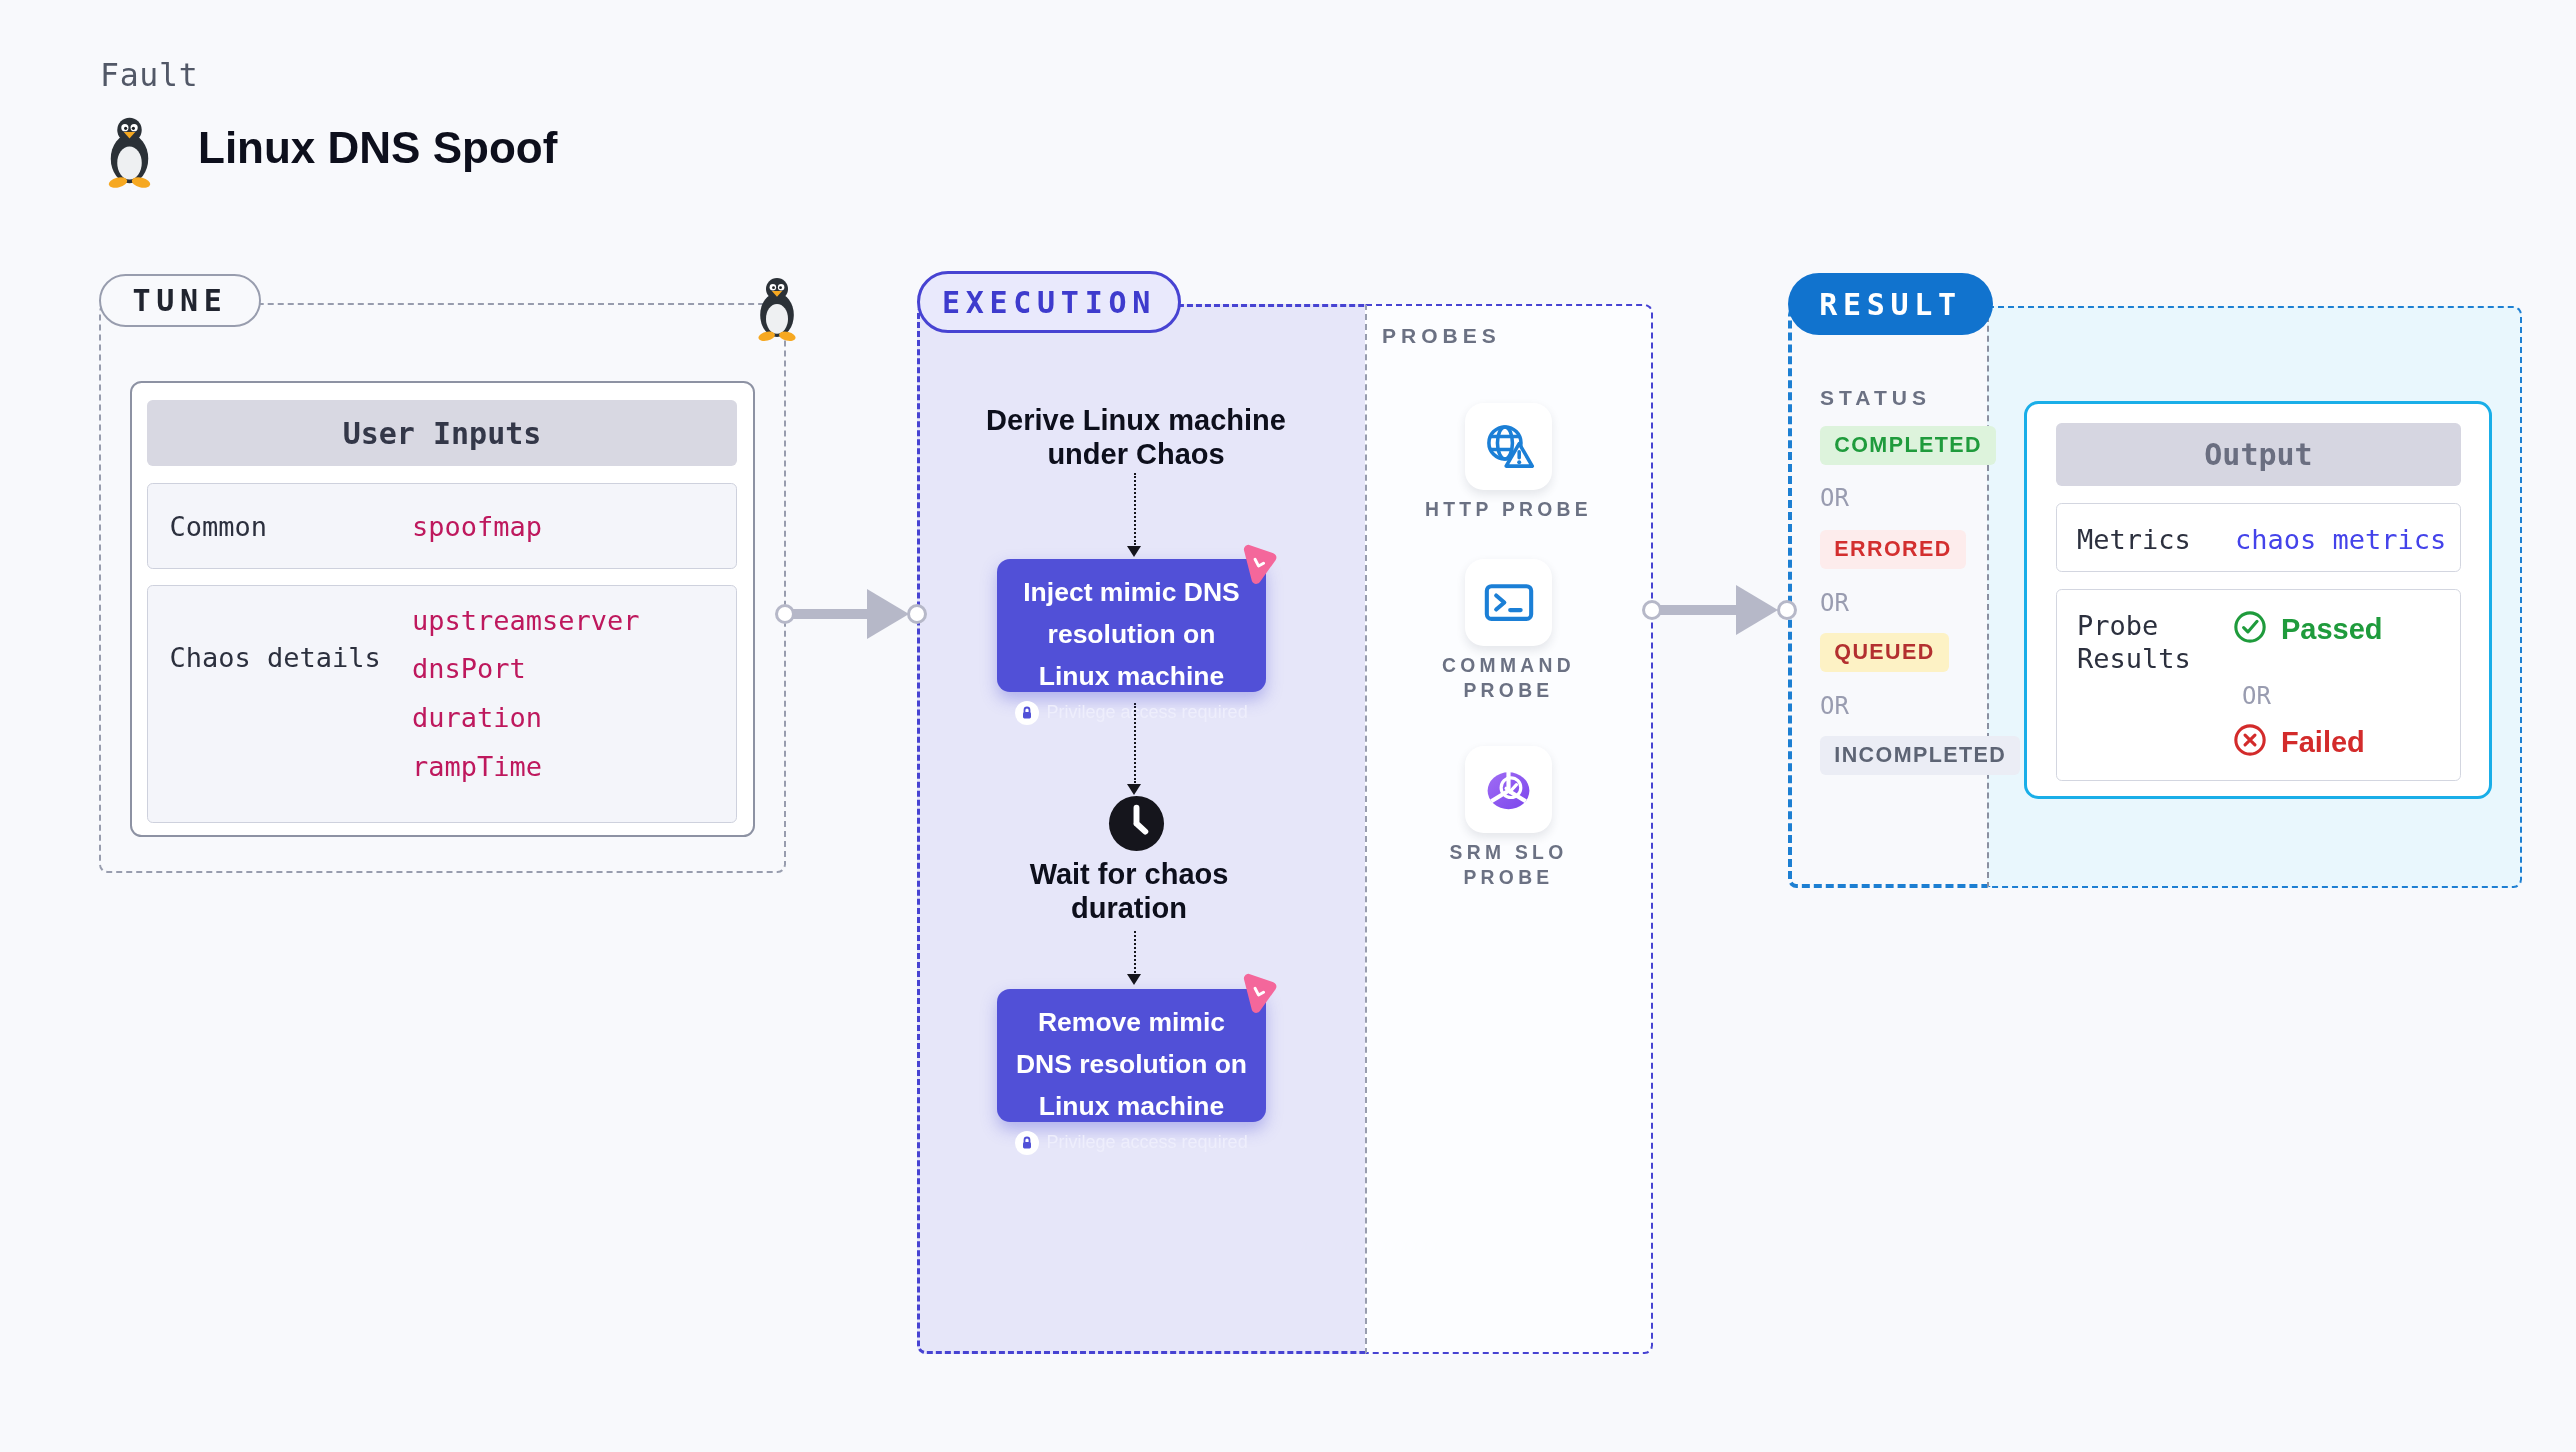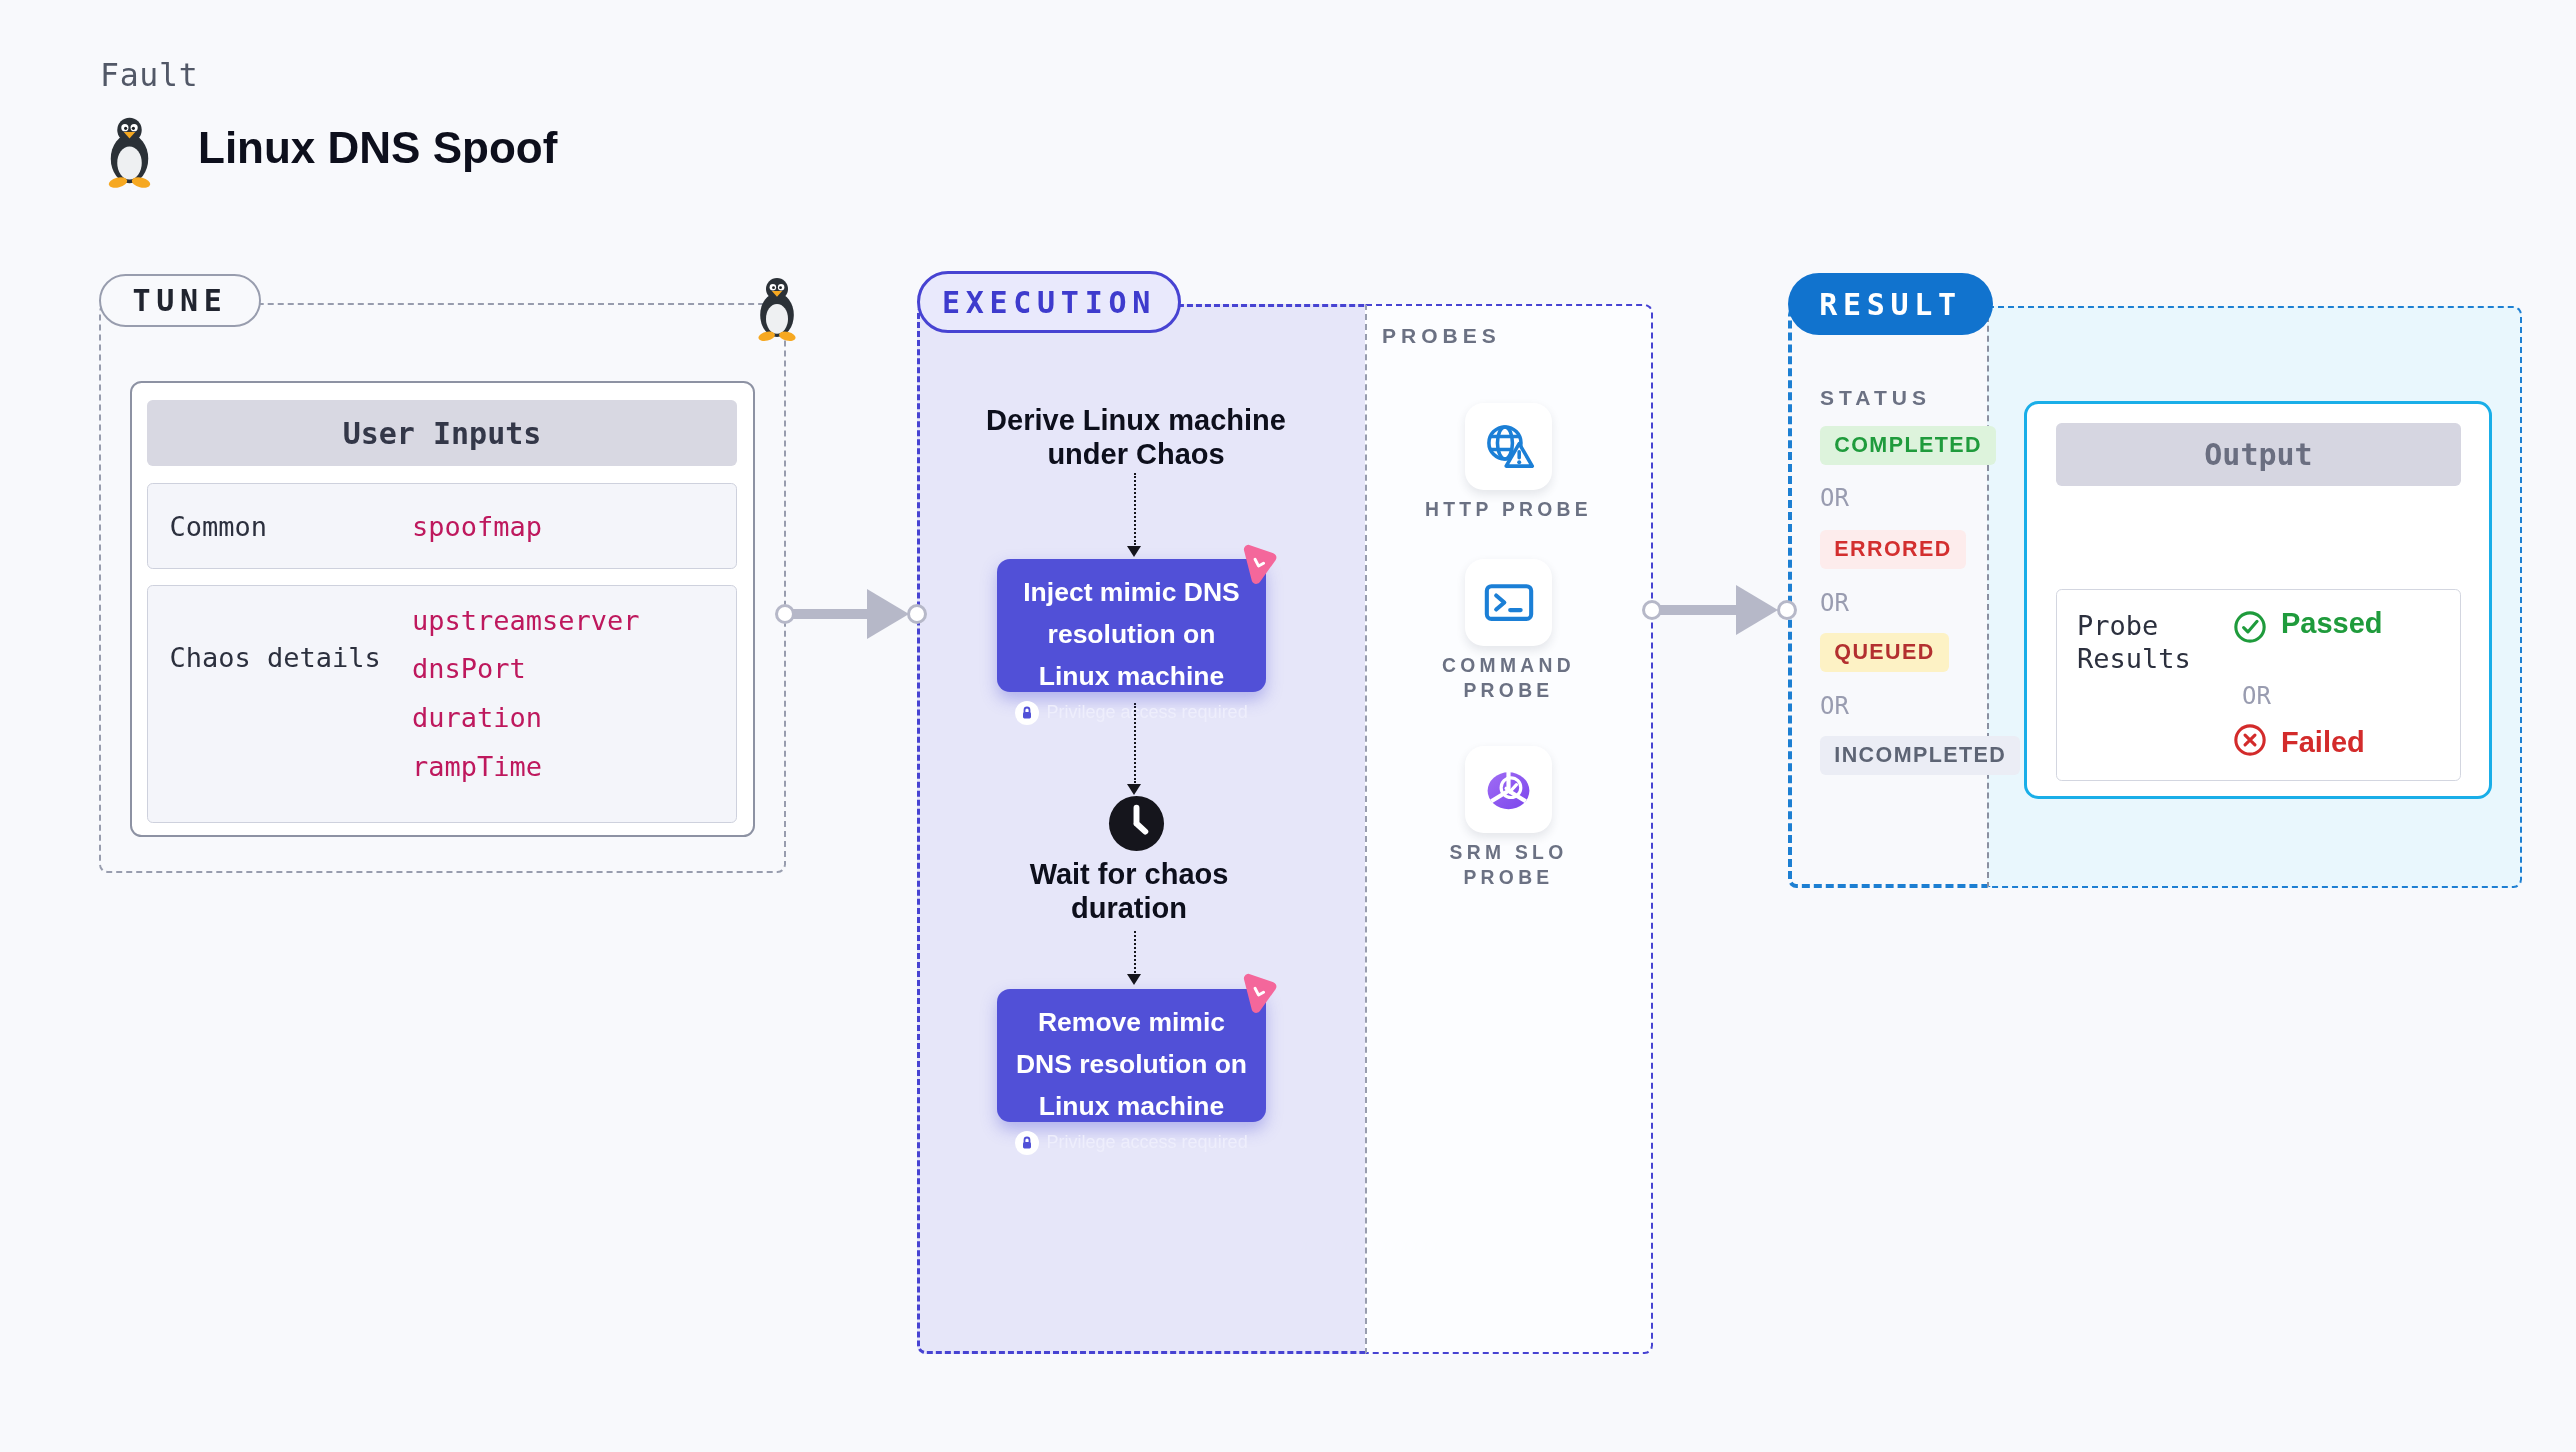--- a/index.html
+++ b/index.html
@@ -234,27 +234,31 @@
   <div class="status-badge b-completed" style="top:426px;">COMPLETED</div>
   <div class="abs or-label" style="left:1820px; top:484px;">OR</div>
   <div class="status-badge b-errored" style="top:530px;">ERRORED</div>
   <div class="abs or-label" style="left:1820px; top:589px;">OR</div>
   <div class="status-badge b-queued" style="top:633px;">QUEUED</div>
   <div class="abs or-label" style="left:1820px; top:692px;">OR</div>
   <div class="status-badge b-incompleted" style="top:736px;">INCOMPLETED</div>
 
   <div class="abs output-box">
     <div class="abs out-header mono flexc">Output</div>
+    <div class="abs out-row metrics-row">
+      <div class="out-label mono" style="top:20px;">Metrics</div>
+      <div class="out-value mono" style="left:178px; top:20px;">chaos metrics</div>
+    </div>
     <div class="abs out-row probe-row">
       <div class="out-label mono" style="top:18.6px; width:129px; line-height:33px;">Probe Results</div>
       <svg class="abs" style="left:176px; top:20px; width:34px; height:34px;" viewBox="0 0 24 24">
         <circle cx="12" cy="12" r="10" fill="none" stroke="#1f9b3c" stroke-width="2.2"></circle>
         <path d="M7.5 12.5 l3 3 6.5-7.5" fill="none" stroke="#1f9b3c" stroke-width="2.2" stroke-linecap="round" stroke-linejoin="round"></path>
       </svg>
-      <div class="verdict" style="left:224px; top:17px; color:#1f9b3c;">Passed</div>
+      <div class="verdict" style="left:224px; top:23px; color:#1f9b3c;">Passed</div>
       <div class="abs or-label" style="left:185px; top:92px;">OR</div>
       <svg class="abs" style="left:176px; top:133px; width:34px; height:34px;" viewBox="0 0 24 24">
         <circle cx="12" cy="12" r="10" fill="none" stroke="#d32b2b" stroke-width="2.2"></circle>
         <path d="M8.5 8.5 l7 7 M15.5 8.5 l-7 7" stroke="#d32b2b" stroke-width="2.2" stroke-linecap="round" fill="none"></path>
       </svg>
       <div class="verdict" style="left:224px; top:136px; color:#d32b2b;">Failed</div>
     </div>
   </div>
 
 </div>

